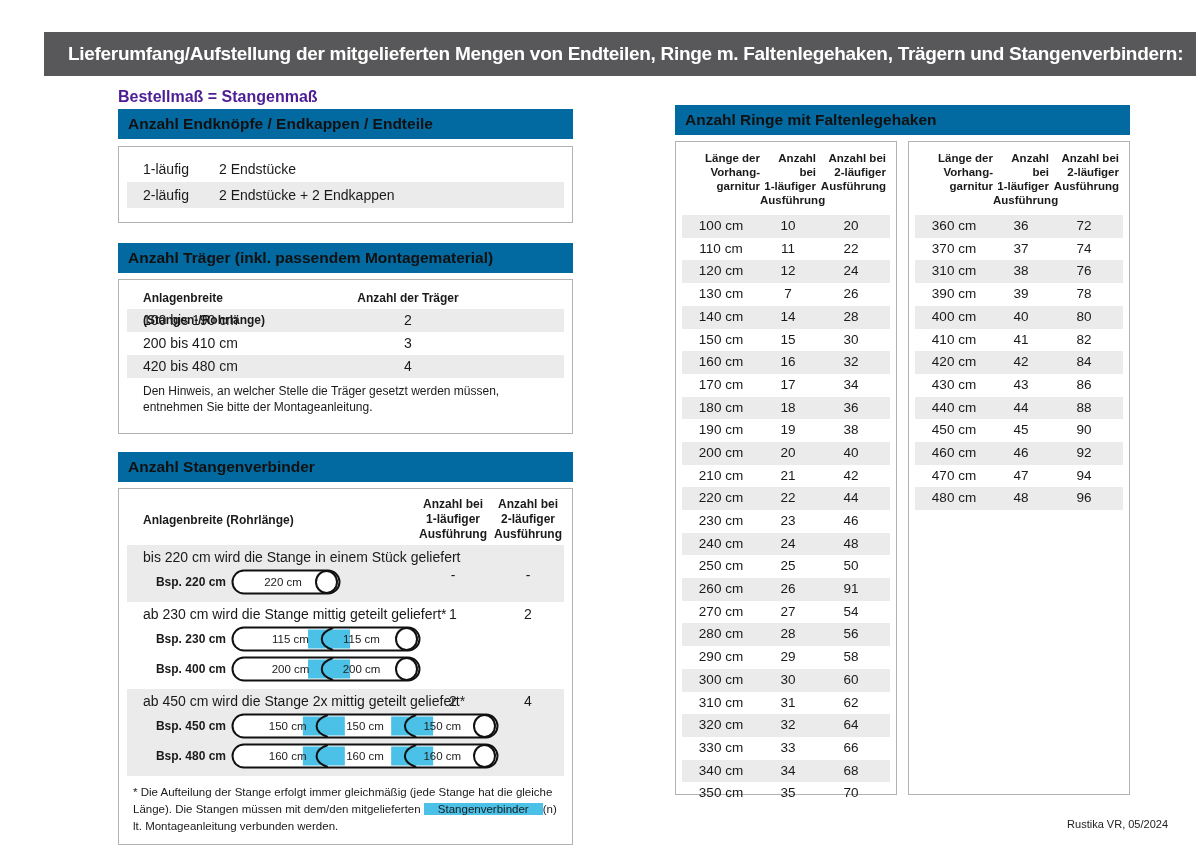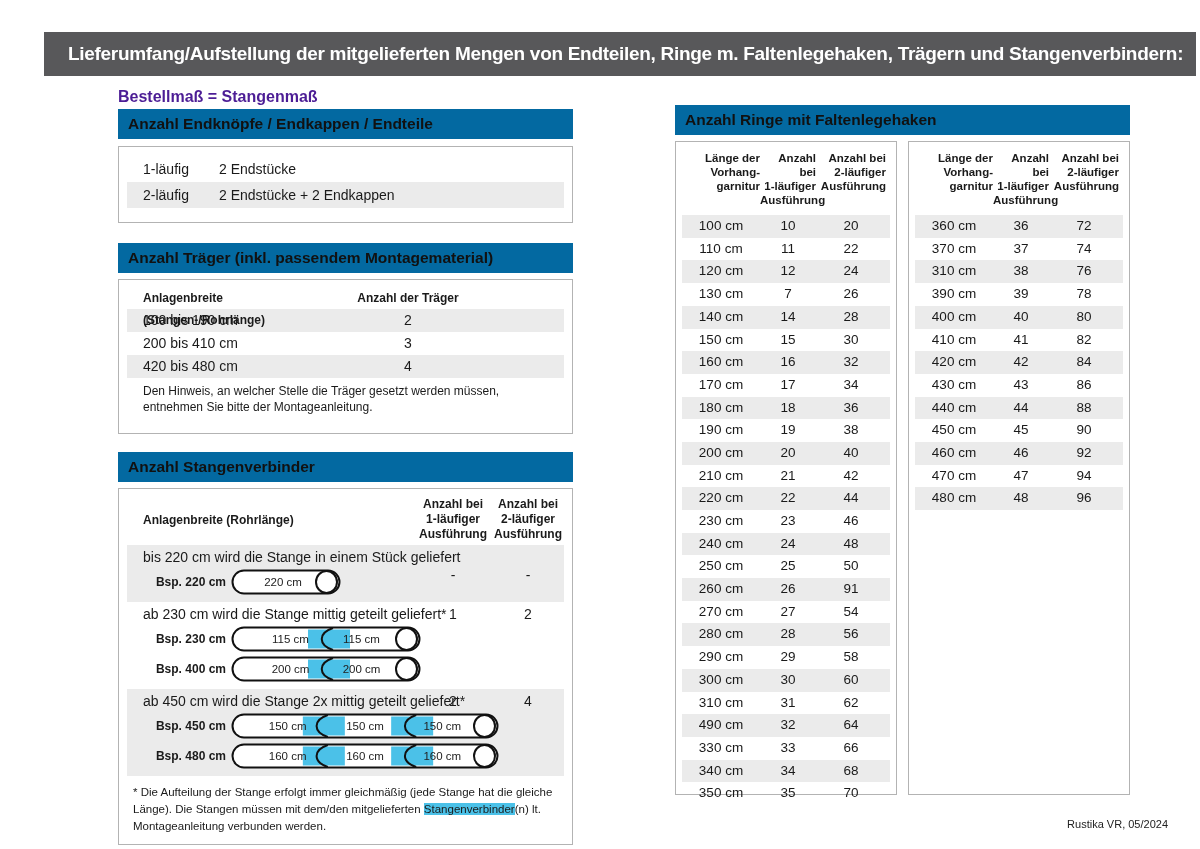--- a/index.html
+++ b/index.html
@@ -57,21 +57,21 @@
   .vb-group { position:relative; padding:2px 0 5px; }
   .vb-desc { padding-left:16px; font-size:14px; height:20px; line-height:20px; }
   .vb-val { position:absolute; top:4px; font-size:14px; width:70px; text-align:center; }
   .vb-v1 { left:291px; }
   .vb-v2 { left:366px; }
   .vb-group.centered .vb-val { top:22px; }
   .vb-rod-row { display:flex; align-items:center; height:30px; }
   .vb-bsp { width:99px; text-align:right; font-weight:bold; font-size:12px; }
   .vb-rod-row svg { margin-left:5px; display:block; }
   .vb-foot { padding:8px 6px 10px; font-size:11.5px; line-height:1.45; }
-  .hl { background:#4bc1e8; padding:0 0; }
+  .hl { background:#4bc1e8; padding:0 14px; }
 
   
   .ring-wrap { margin-top:6px; display:flex; gap:11px; }
   .ring-box { border:1px solid #b3b3b3; width:222px; height:654px;
               box-sizing:border-box; padding:9px 6px 0; }
   .ring-head { display:grid; grid-template-columns:78px 56px 70px;
                font-size:11.5px; font-weight:bold; text-align:right;
                line-height:1.22; padding-bottom:8px; }
   .ring-head span { white-space:pre-line; }
   .ring-row { display:grid; grid-template-columns:78px 56px 70px;
@@ -336,21 +336,21 @@
             <span class="">300 cm</span>
             <span class="">30</span>
             <span class="">60</span>
           </div>
           <div class="ring-row">
             <span class="">310 cm</span>
             <span class="">31</span>
             <span class="">62</span>
           </div>
           <div class="ring-row shade">
-            <span class="">490 cm</span>
+            <span class="">320 cm</span>
             <span class="">32</span>
             <span class="">64</span>
           </div>
           <div class="ring-row">
             <span class="">330 cm</span>
             <span class="">33</span>
             <span class="">66</span>
           </div>
           <div class="ring-row shade">
             <span class="">340 cm</span>

